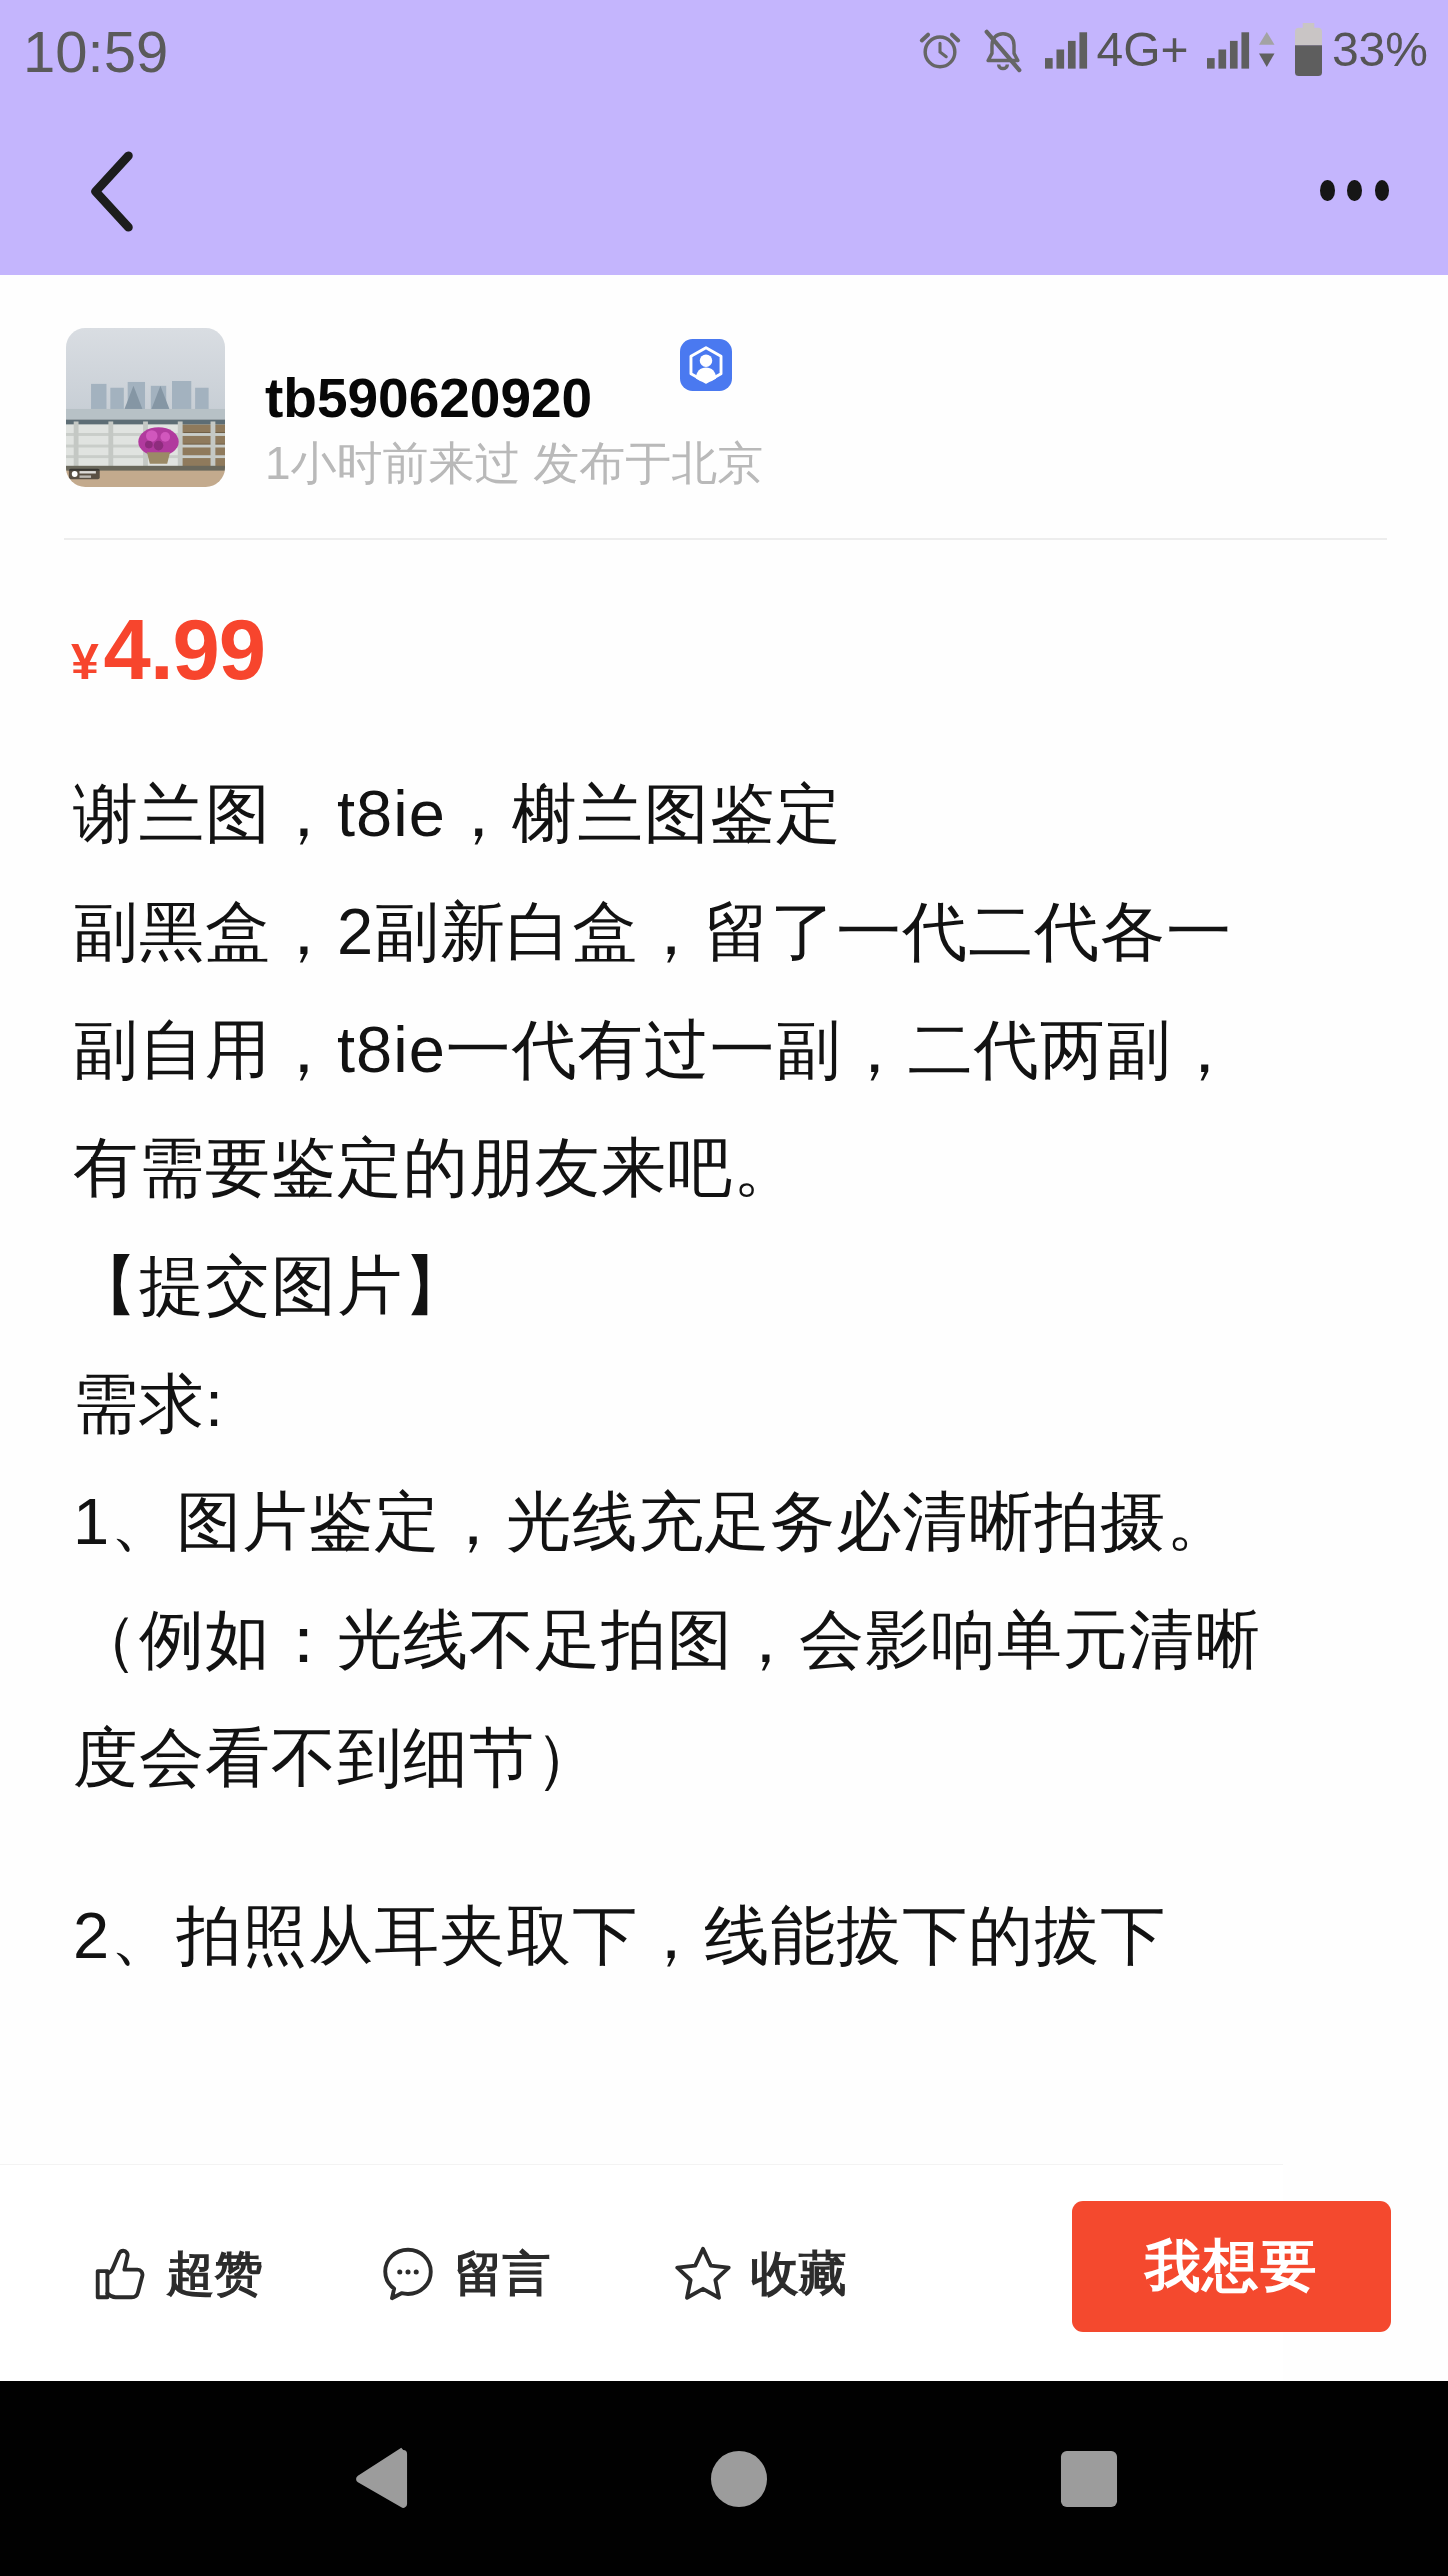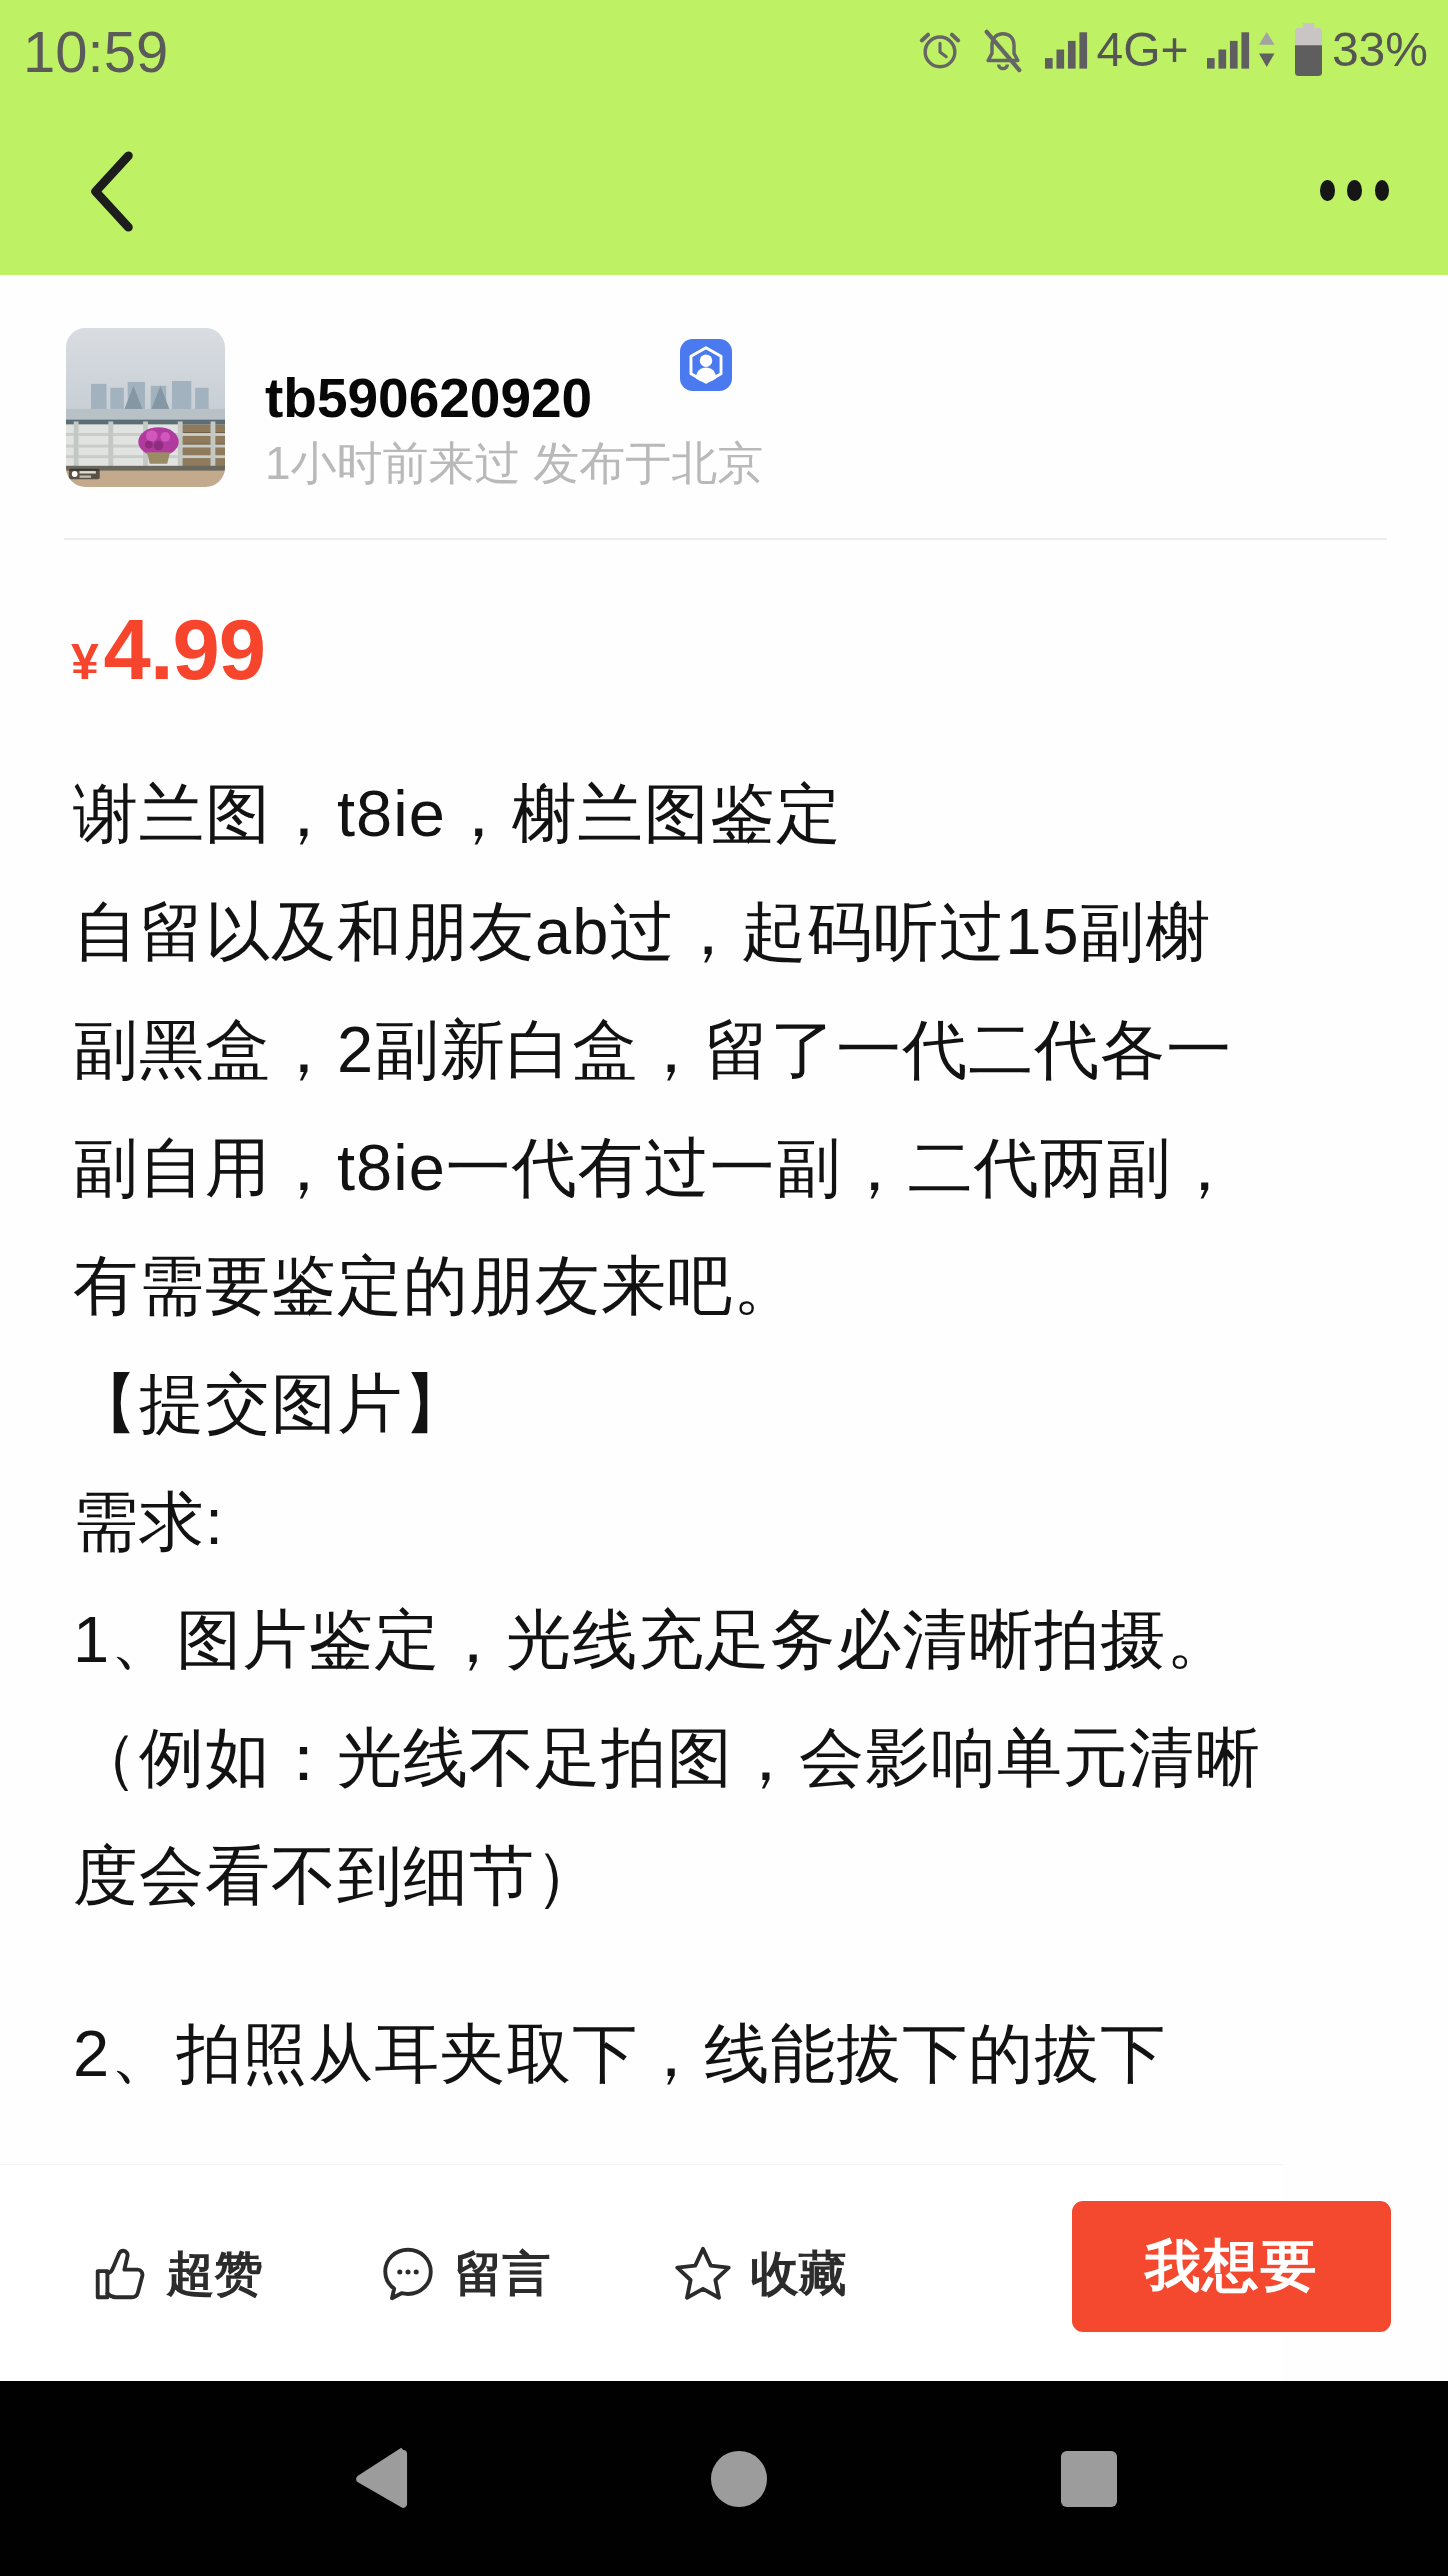--- a/index.html
+++ b/index.html
@@ -5,21 +5,21 @@
   html,body{margin:0;padding:0;}
   body{
     width:1449px;height:2576px;
     font-family:"Liberation Sans","DejaVu Sans",sans-serif;
     background:#ffffff;
     -webkit-font-smoothing:antialiased;
   }
   .screen{position:relative;width:1449px;height:2576px;overflow:hidden;background:#fefefe;}
 
   
-  .chrome{position:absolute;top:0;left:0;width:1449px;height:275px;background:#bef264;}
+  .chrome{position:absolute;top:0;left:0;width:1449px;height:275px;background:#c4b5fd;}
   .status-bar{position:absolute;top:0;left:0;width:1449px;height:99px;}
   .sb-time{position:absolute;left:23px;top:0;height:99px;line-height:104px;font-size:58px;color:#5a5a5a;}
   .sb-right{position:absolute;right:21px;top:0;height:99px;display:flex;align-items:center;gap:18.4px;}
   .sb-right svg{display:block;}
   .sb-txt{font-size:48px;color:#555555;}
   .sb-net{display:flex;align-items:center;gap:8px;}
 
   .nav-bar{position:absolute;top:99px;left:0;width:1449px;height:177px;}
   .back-btn{position:absolute;left:73px;top:39px;width:77px;height:106px;display:flex;align-items:center;justify-content:center;}
   .more-btn{position:absolute;right:60px;top:70px;height:42px;display:flex;align-items:center;gap:12.6px;}
@@ -198,21 +198,20 @@
     <div class="divider"></div>
   </div>
 
   <div class="price">
     <span class="cur">¥</span>
     <span class="amt">4.99</span>
   </div>
 
   <div class="description">
       <div class="desc-line">谢兰图，t8ie，榭兰图鉴定</div>
-      <div class="desc-line">自留以及和朋友ab过，起码听过15副榭</div>
       <div class="desc-line">副黑盒，2副新白盒，留了一代二代各一</div>
       <div class="desc-line">副自用，t8ie一代有过一副，二代两副，</div>
       <div class="desc-line">有需要鉴定的朋友来吧。</div>
       <div class="desc-line">【提交图片】</div>
       <div class="desc-line">需求:</div>
       <div class="desc-line">1、图片鉴定，光线充足务必清晰拍摄。</div>
       <div class="desc-line">（例如：光线不足拍图，会影响单元清晰</div>
       <div class="desc-line">度会看不到细节）</div>
       <div class="desc-line spacer"></div>
       <div class="desc-line">2、拍照从耳夹取下，线能拔下的拔下</div>

